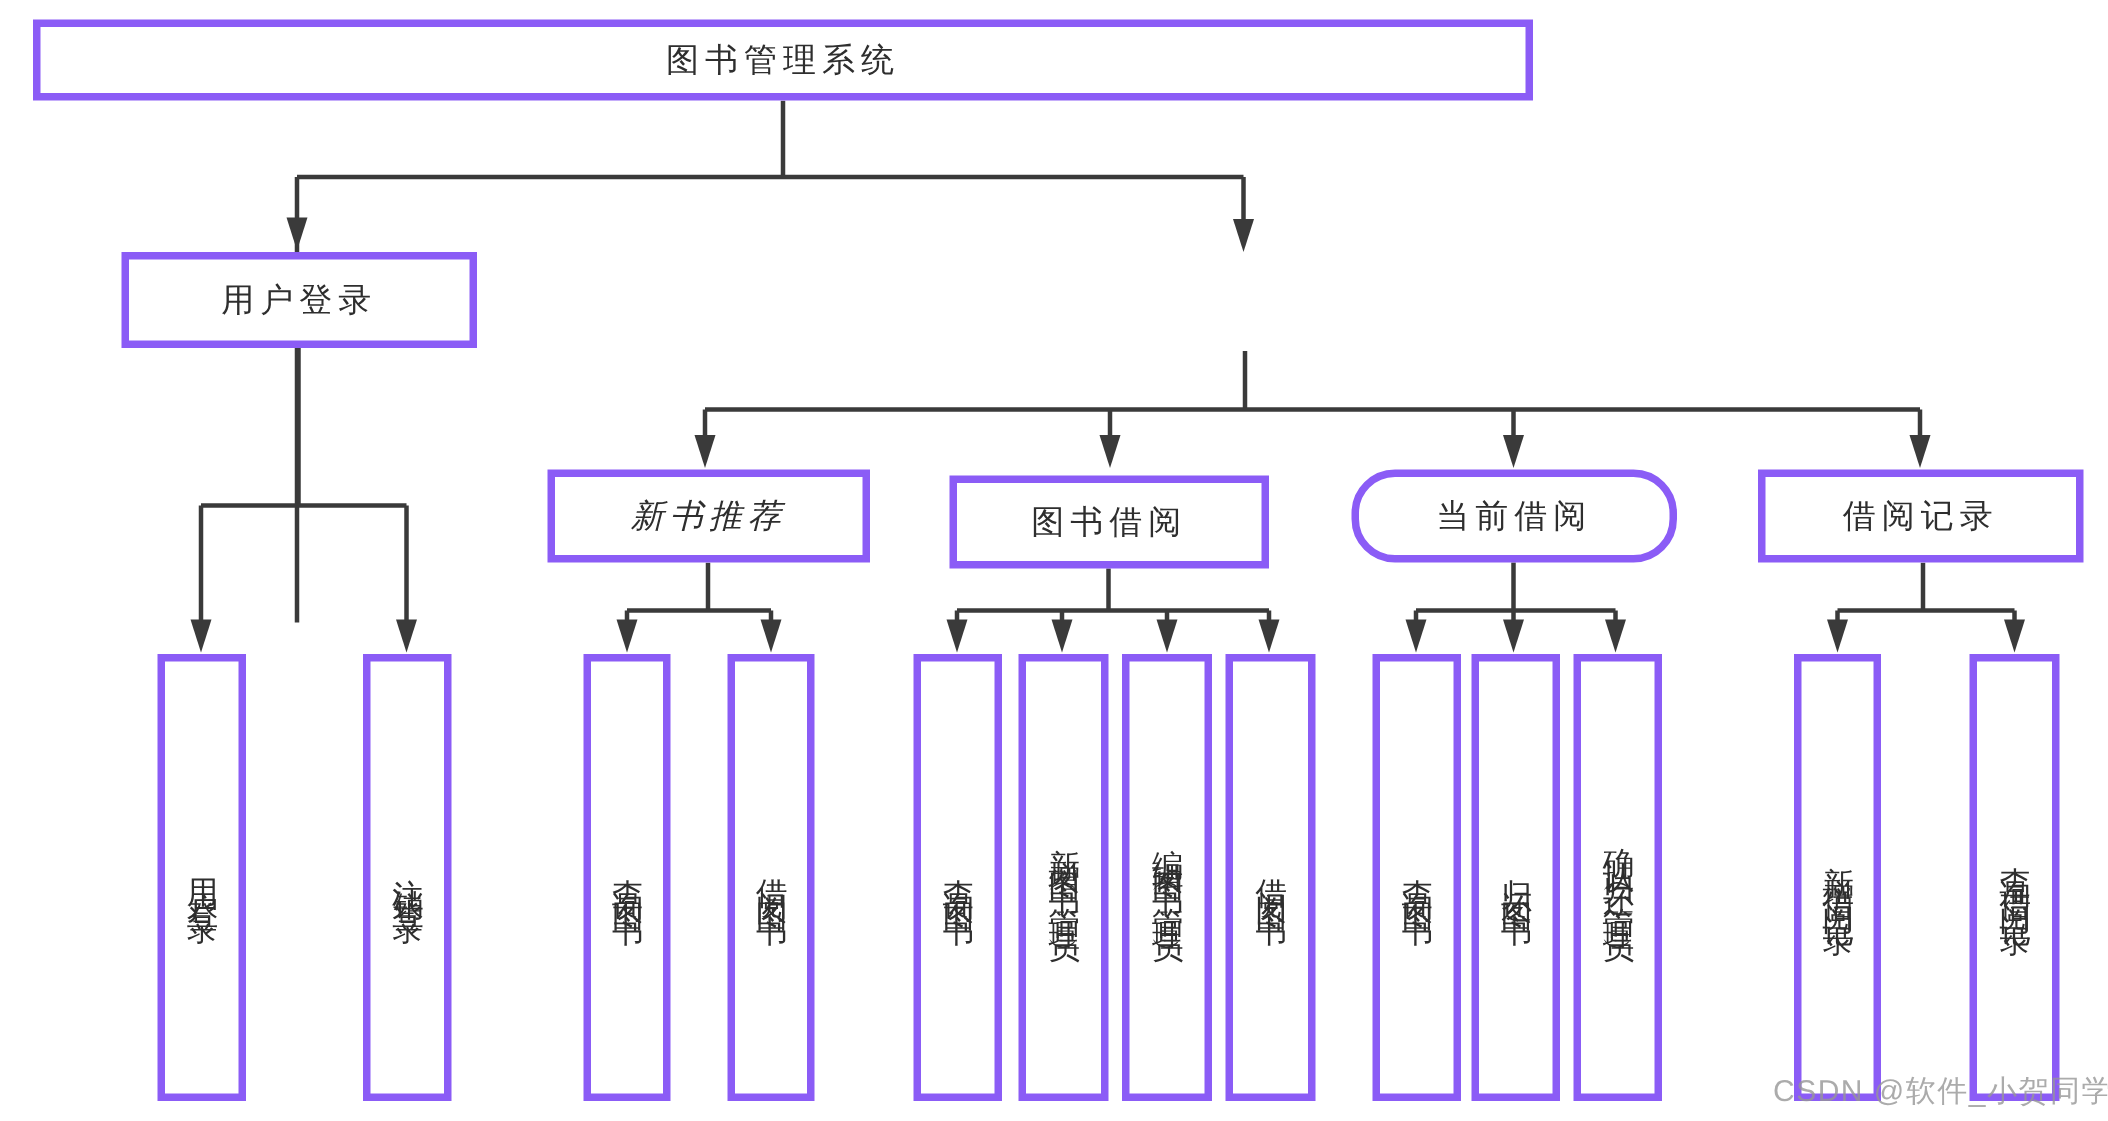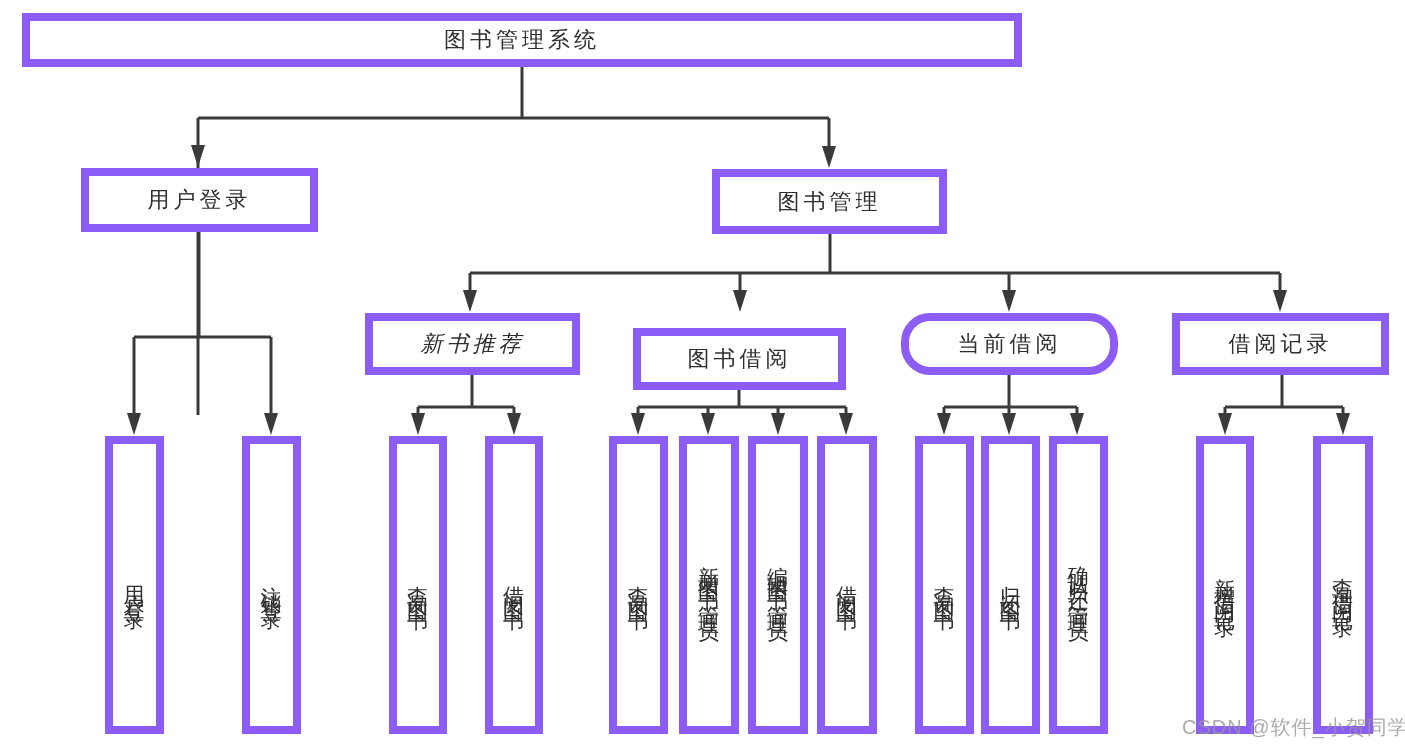--- a/index.html
+++ b/index.html
@@ -6,21 +6,21 @@
   #canvas{
     position:relative;
     width:1405px;height:747px;
     background:#ffffff;
     font-family:"Liberation Sans", sans-serif;
     overflow:hidden;
   }
   .node{
     position:absolute;
     box-sizing:border-box;
-    border:8px solid #8b5cf6;
+    border:5px solid #8b5cf6;
     background:#fff;
     display:flex;
     align-items:center;
     justify-content:center;
     color:#2e2e2e;
   }
   .h-node{
     font-size:22px;
     letter-spacing:4px;
     white-space:nowrap;
@@ -112,24 +112,23 @@
     <path d="M1225,407 H1343"></path>
     <path d="M1225,407 V415"></path>
     <path d="M1343,407 V415"></path>
     <polygon points="1225,435 1218,413 1232,413"></polygon>
     <polygon points="1343,435 1336,413 1350,413"></polygon>
   </svg>
 
   <div class="node h-node" style="left:22px;top:13px;width:1000px;height:54px;">图书管理系统</div>
 
   <div class="node h-node" style="left:81px;top:168px;width:237px;height:64px;">用户登录</div>
-  <div class="node h-node" style="left:712px;top:169px;width:235px;height:65px;">图书管理</div>
 
   <div class="node h-node" style="left:365px;top:313px;width:215px;height:62px;font-style:italic;">新书推荐</div>
-  <div class="node h-node" style="left:633px;top:328px;width:213px;height:62px;">图书借阅</div>
+  <div class="node h-node" style="left:633px;top:317px;width:213px;height:62px;">图书借阅</div>
   <div class="node h-node" style="left:901px;top:313px;width:217px;height:62px;border-radius:29px;">当前借阅</div>
   <div class="node h-node" style="left:1172px;top:313px;width:217px;height:62px;">借阅记录</div>
 
   <div class="node v-node" style="left:105px;top:436px;width:59px;height:298px;">用户登录</div>
   <div class="node v-node" style="left:242px;top:436px;width:59px;height:298px;">注销登录</div>
 
   <div class="node v-node" style="left:389px;top:436px;width:58px;height:298px;">查询图书</div>
   <div class="node v-node" style="left:485px;top:436px;width:58px;height:298px;">借阅图书</div>
 
   <div class="node v-node" style="left:609px;top:436px;width:59px;height:298px;">查询图书</div>

